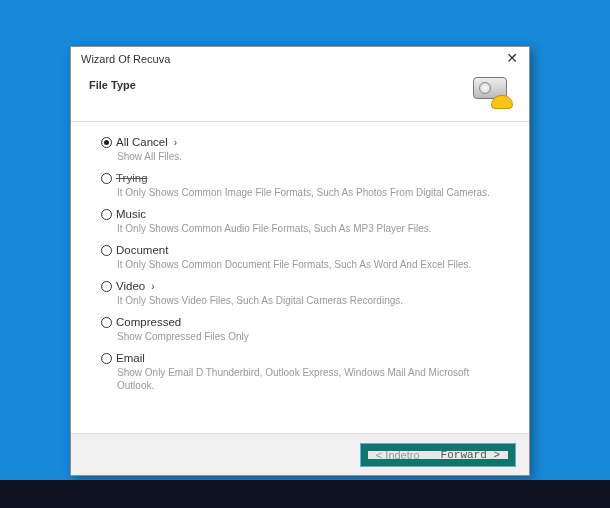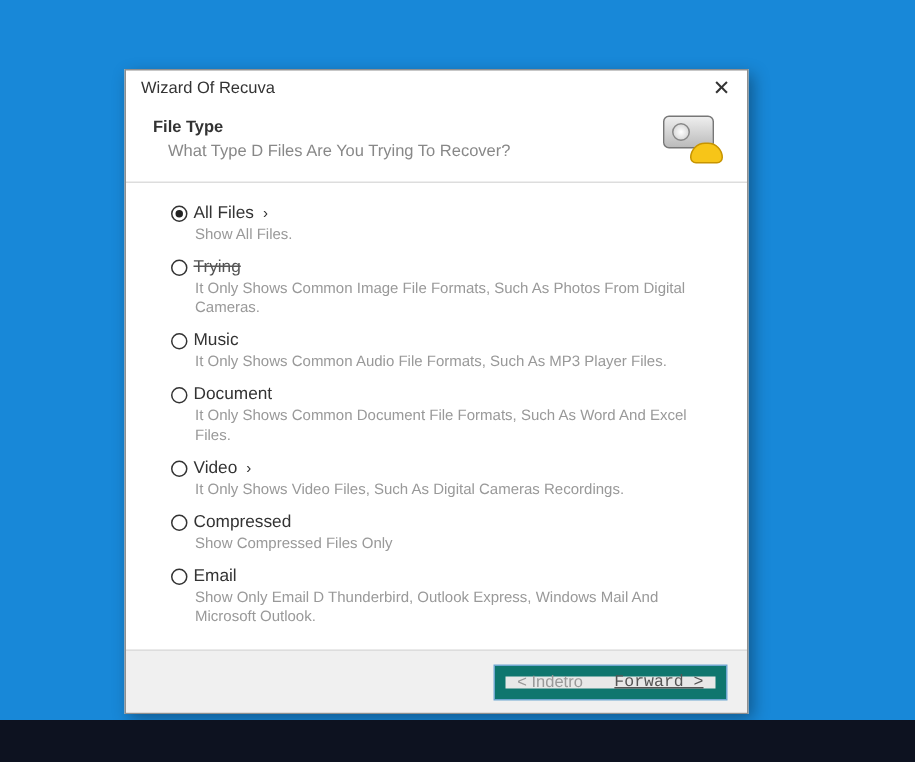--- a/index.html
+++ b/index.html
@@ -10,22 +10,22 @@
       font-size: 11px;
       position: relative;
       overflow: hidden;
     }
     .taskbar {
       position: absolute; bottom: 0; left: 0; right: 0;
       height: 28px; background: #0d1220;
     }
     .dialog {
       position: absolute;
-      left: 83px; top: 46px;
-      width: 416px; height: 430px;
+      left: 70px; top: 46px;
+      width: 460px; height: 430px;
       background: #ffffff;
       border: 1px solid #8f8f8f;
       box-shadow: 3px 3px 10px rgba(0,0,0,0.35);
     }
     .titlebar {
       height: 24px;
       display: flex; align-items: center;
       padding: 0 8px 0 10px;
       color: #333;
       font-size: 11px;
@@ -131,34 +131,33 @@
 
 <div class="dialog">
   <div class="titlebar">
     <span class="title">Wizard Of Recuva</span>
     <span class="close">✕</span>
   </div>
 
   <div class="header">
     <div class="header-text">
       <div class="header-title">File Type</div>
-      <div class="header-sub">What Type D Files Are You Trying To Recover?</div>
     </div>
     <div class="hd-icon">
       <div class="disk"></div>
       <div class="hat"></div>
     </div>
   </div>
 
   <div class="body-area">
 
     <div class="opt">
       <div class="opt-head">
         <span class="radio checked"></span>
-        <span class="opt-label">All Files</span>
+        <span class="opt-label">All Cancel</span>
         <span class="caret">›</span>
       </div>
       <div class="opt-desc">Show All Files.</div>
     </div>
 
     <div class="opt">
       <div class="opt-head">
         <span class="radio"></span>
         <span class="opt-label struck">Trying</span>
       </div>

